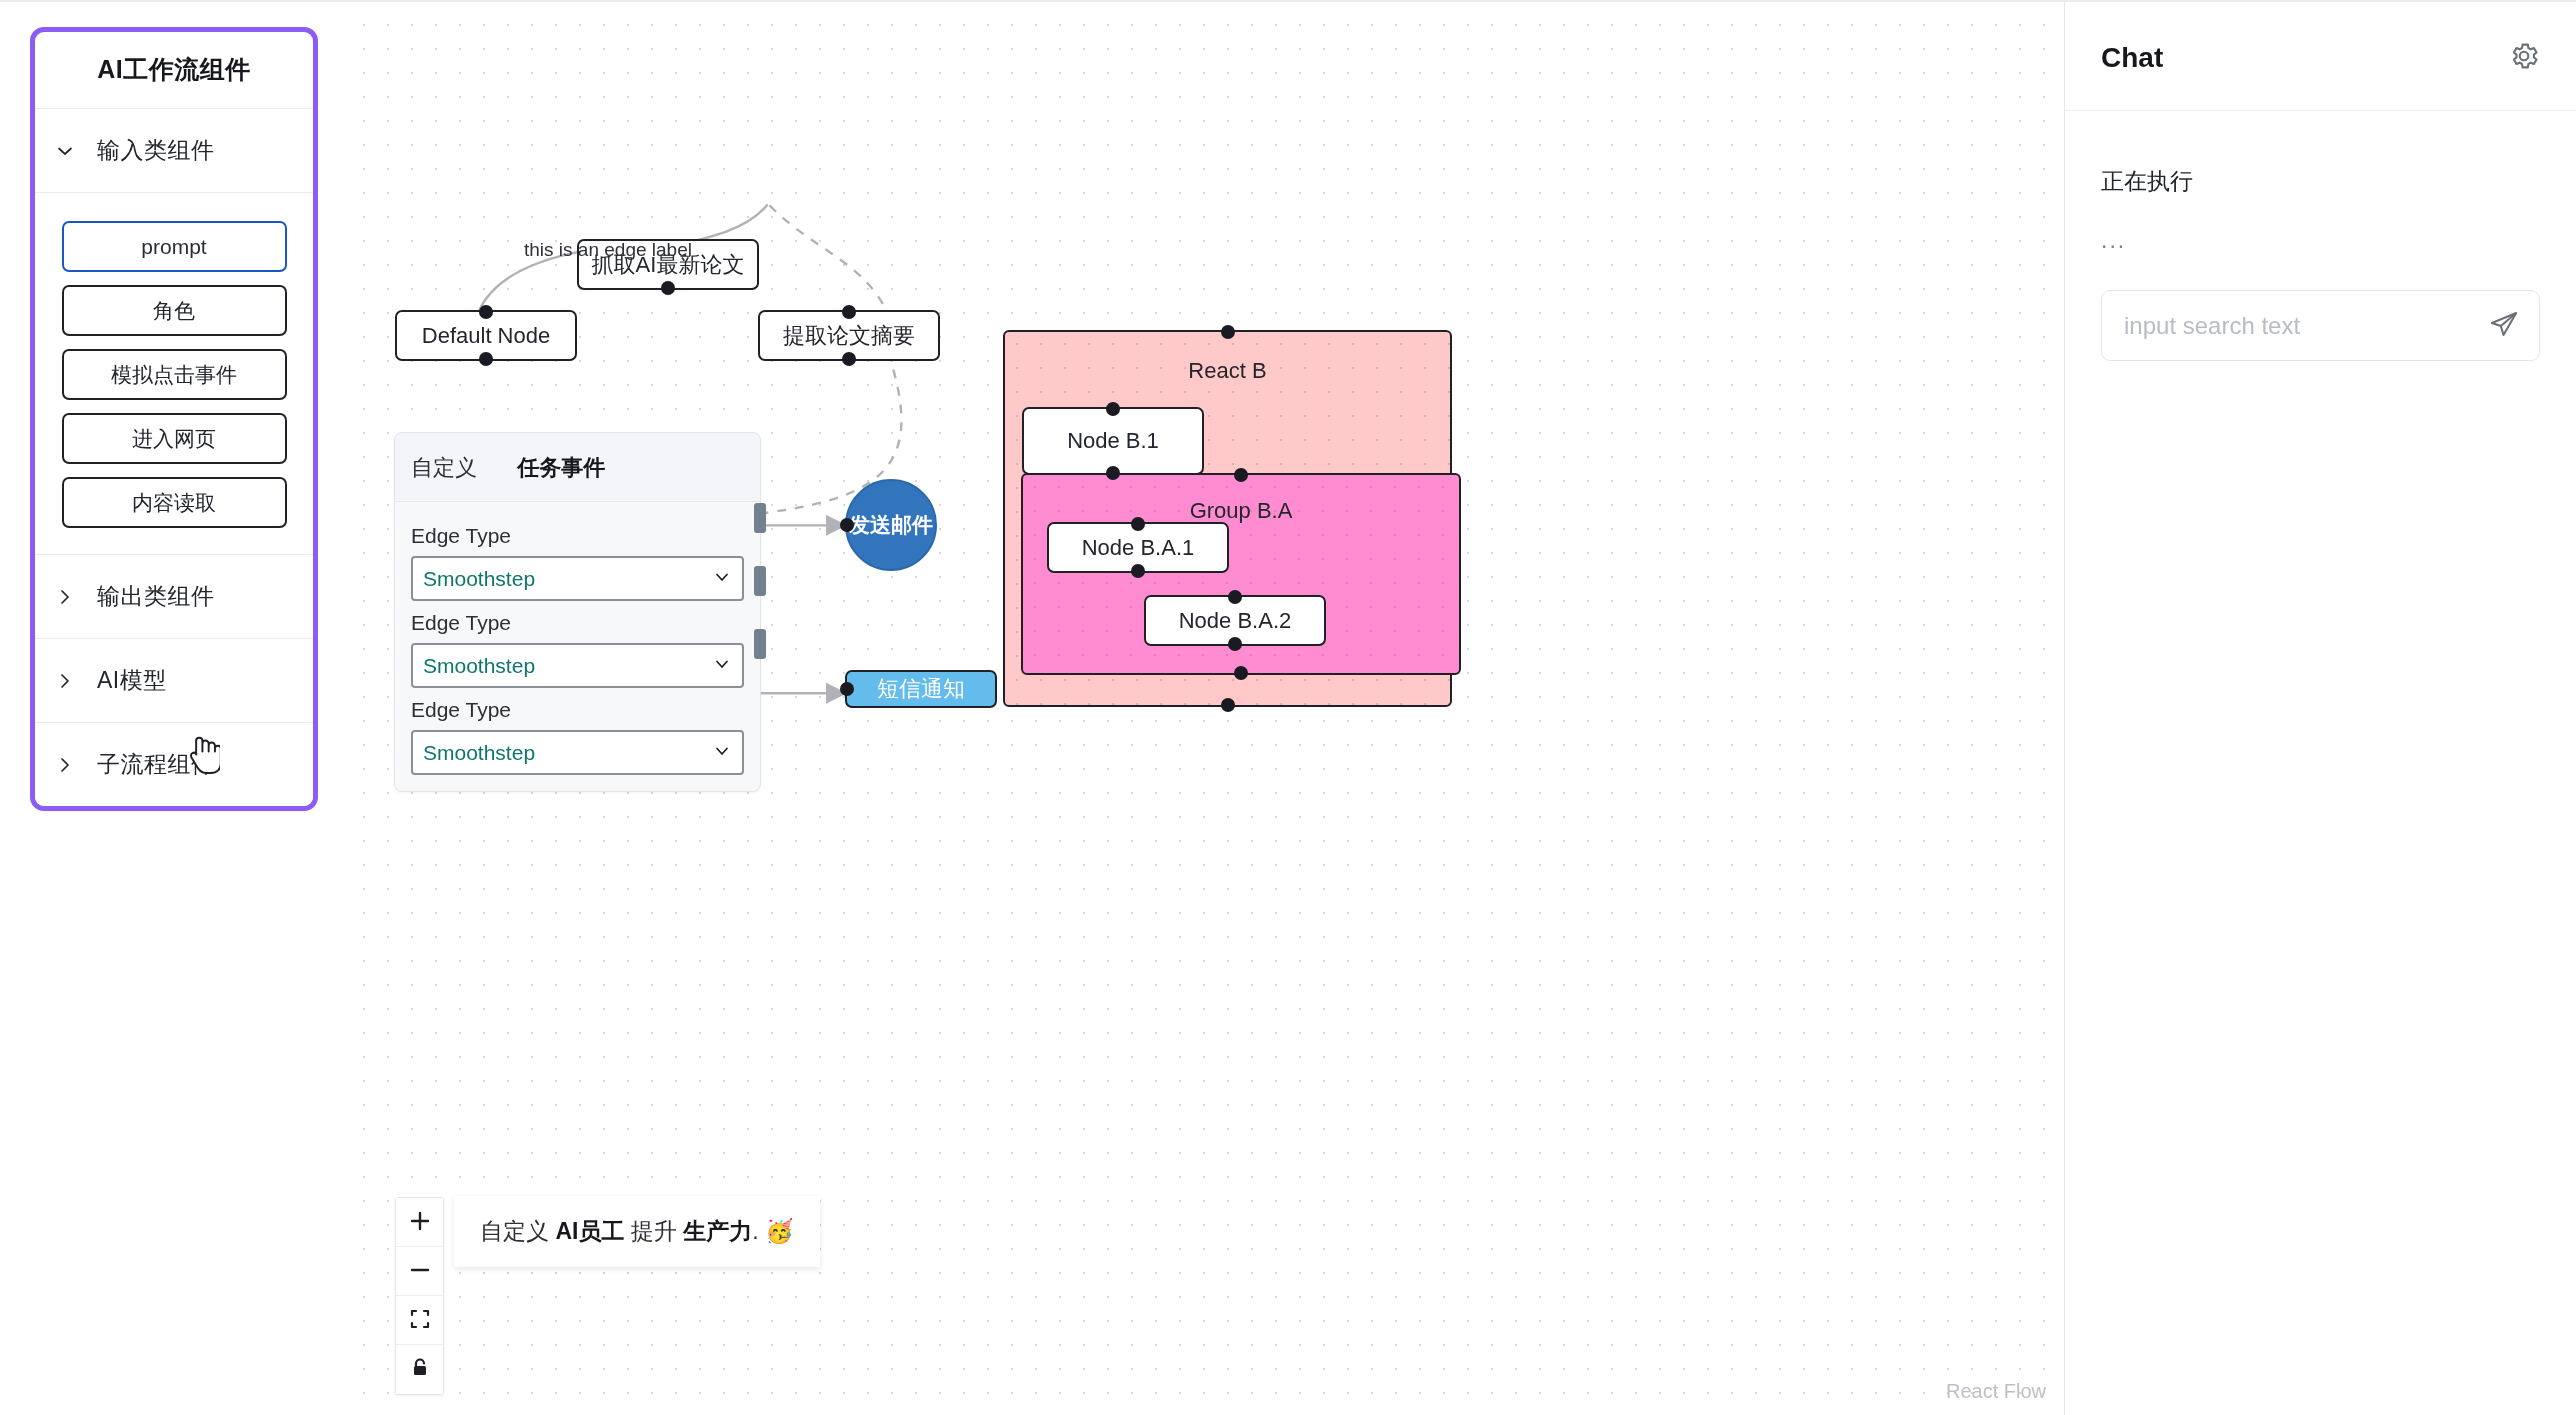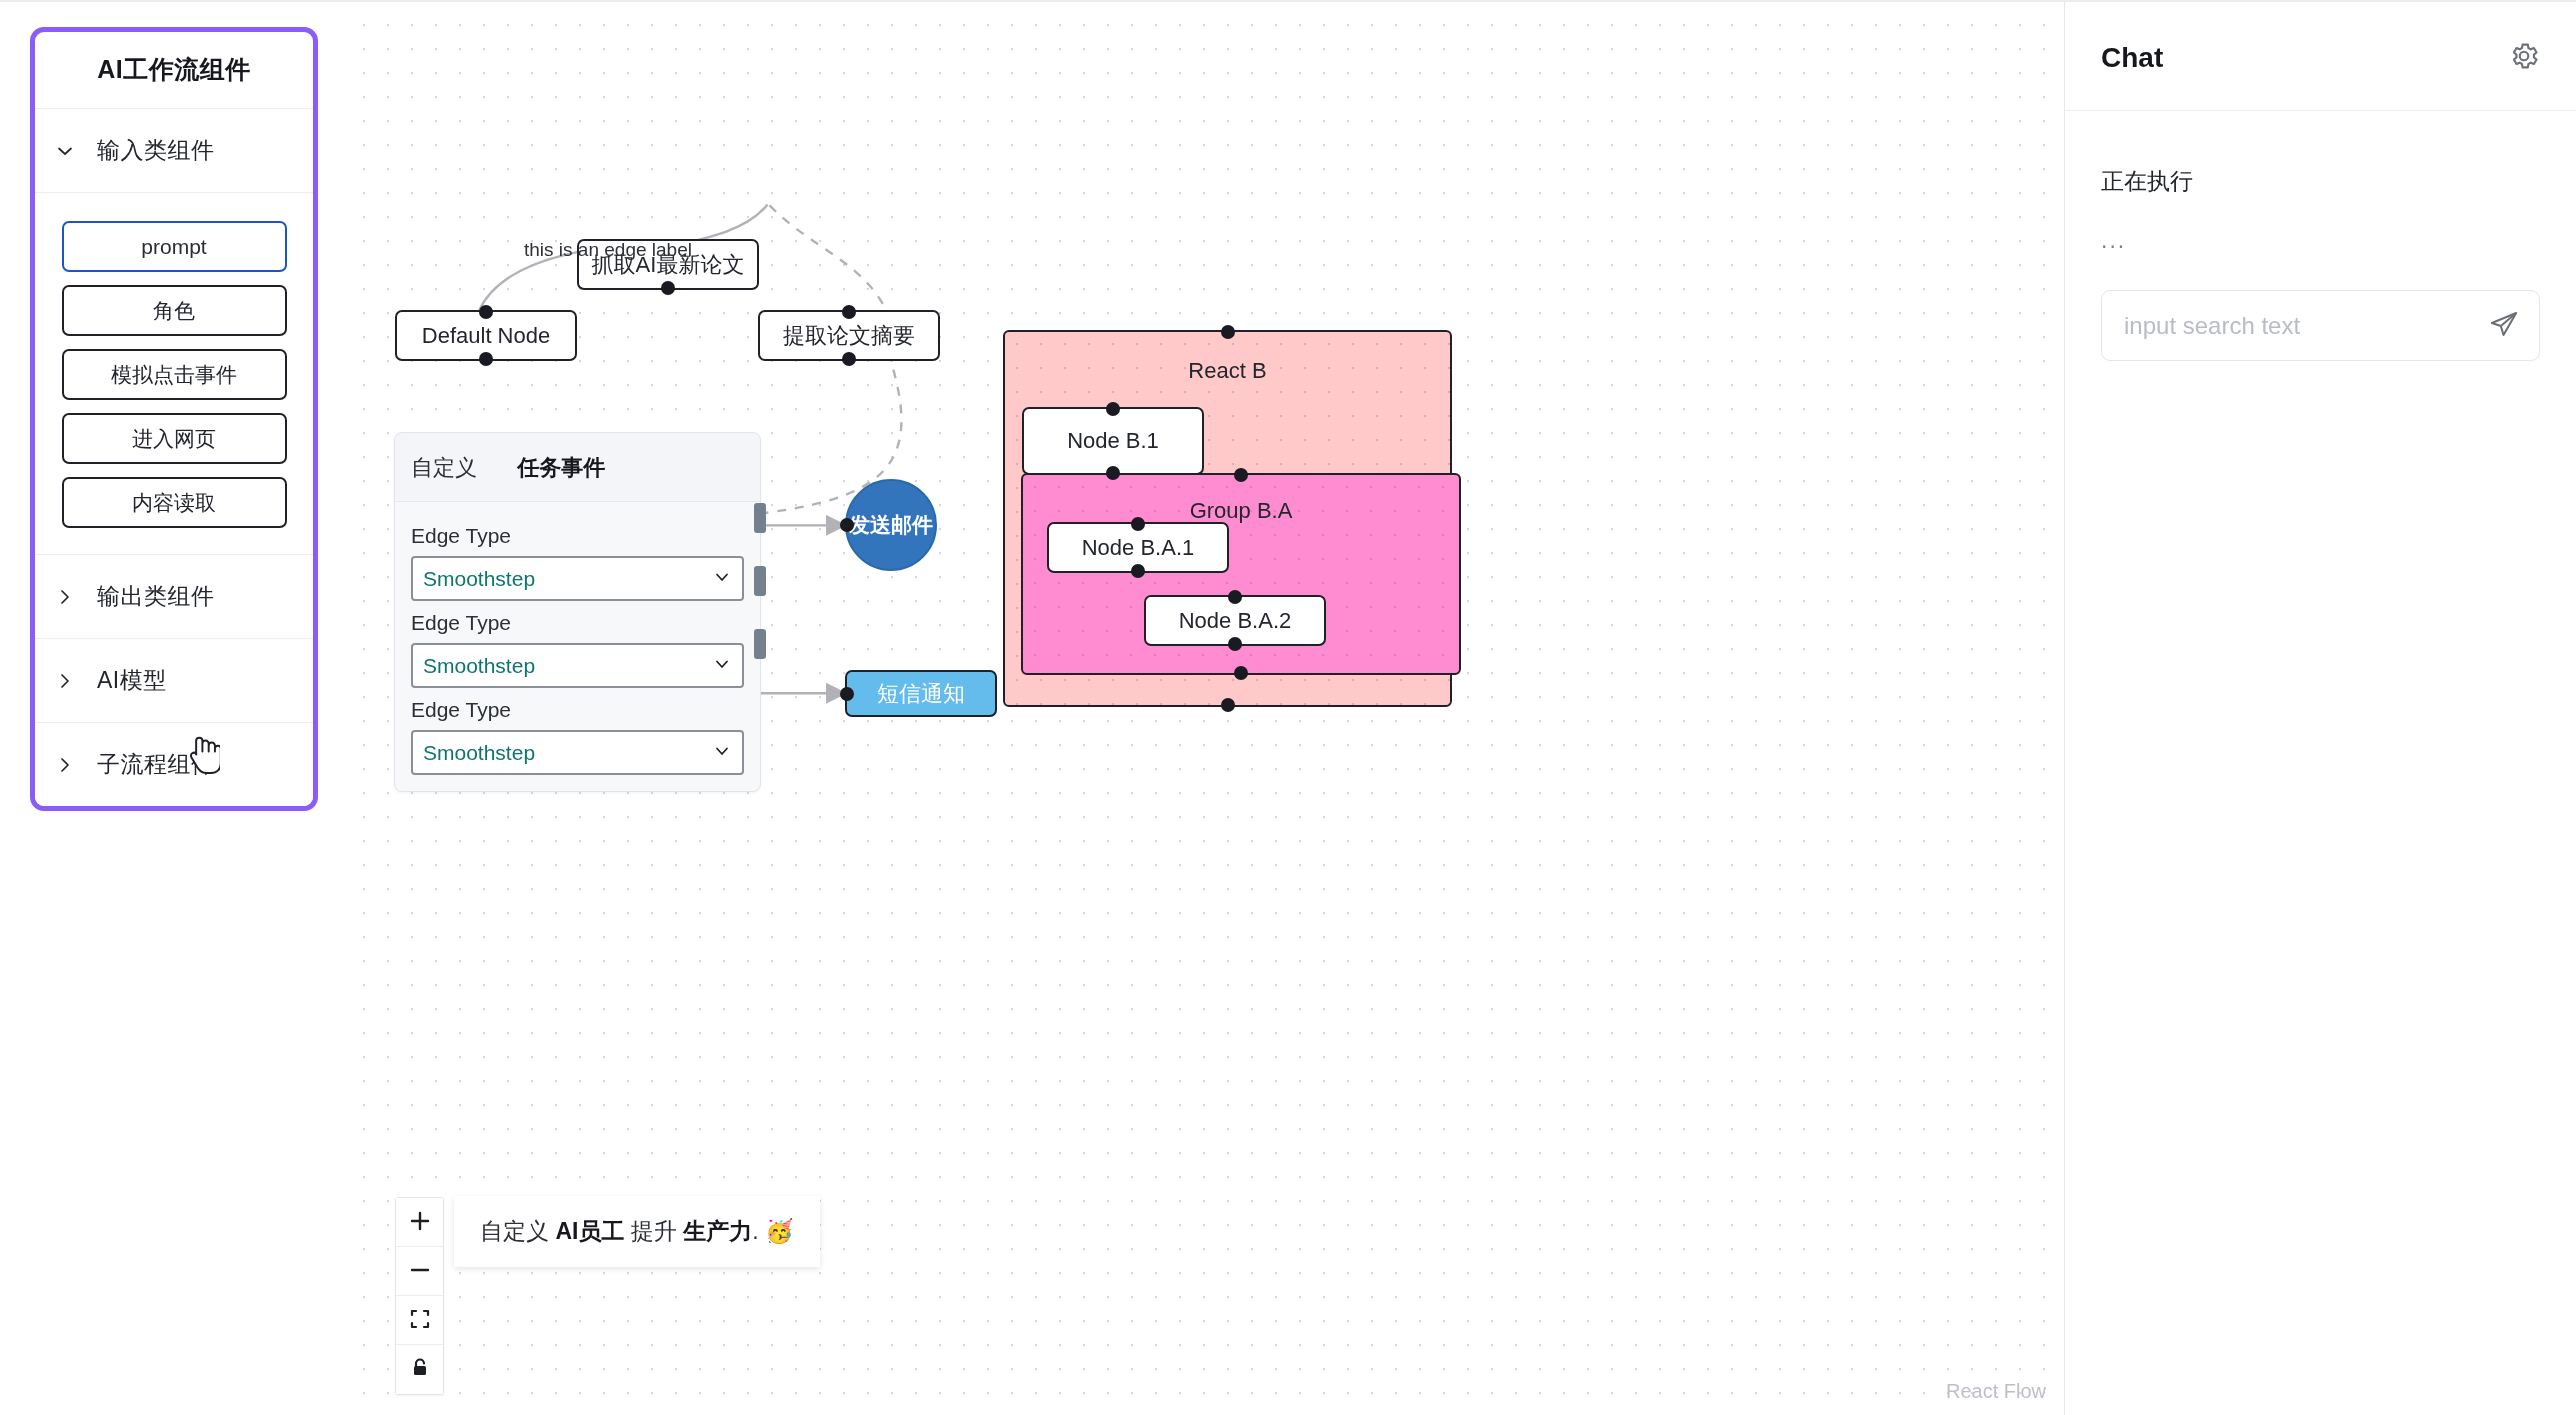--- a/index.html
+++ b/index.html
@@ -494,21 +494,21 @@
       <span class="panel-handle" style="top:70px;"></span>
       <span class="panel-handle" style="top:133px;"></span>
       <span class="panel-handle" style="top:196px;"></span>
     </div>
 
     <div class="circle-node" style="left:497px; top:477px;">
       <span>发送邮件</span>
       <span class="handle left"></span>
     </div>
 
-    <div class="blue-node" style="left:497px; top:668px; width:152px; height:47px;">
+    <div class="blue-node" style="left:497px; top:668px; width:152px; height:38px;">
       <span>短信通知</span>
       <span class="handle left"></span>
     </div>
 
     <div class="group-box group-outer" style="left:655px; top:328px; width:449px; height:377px;">
       <span class="group-title" style="top:26px;">React B</span>
       <span class="handle top"></span>
       <span class="handle bottom"></span>
     </div>
 

